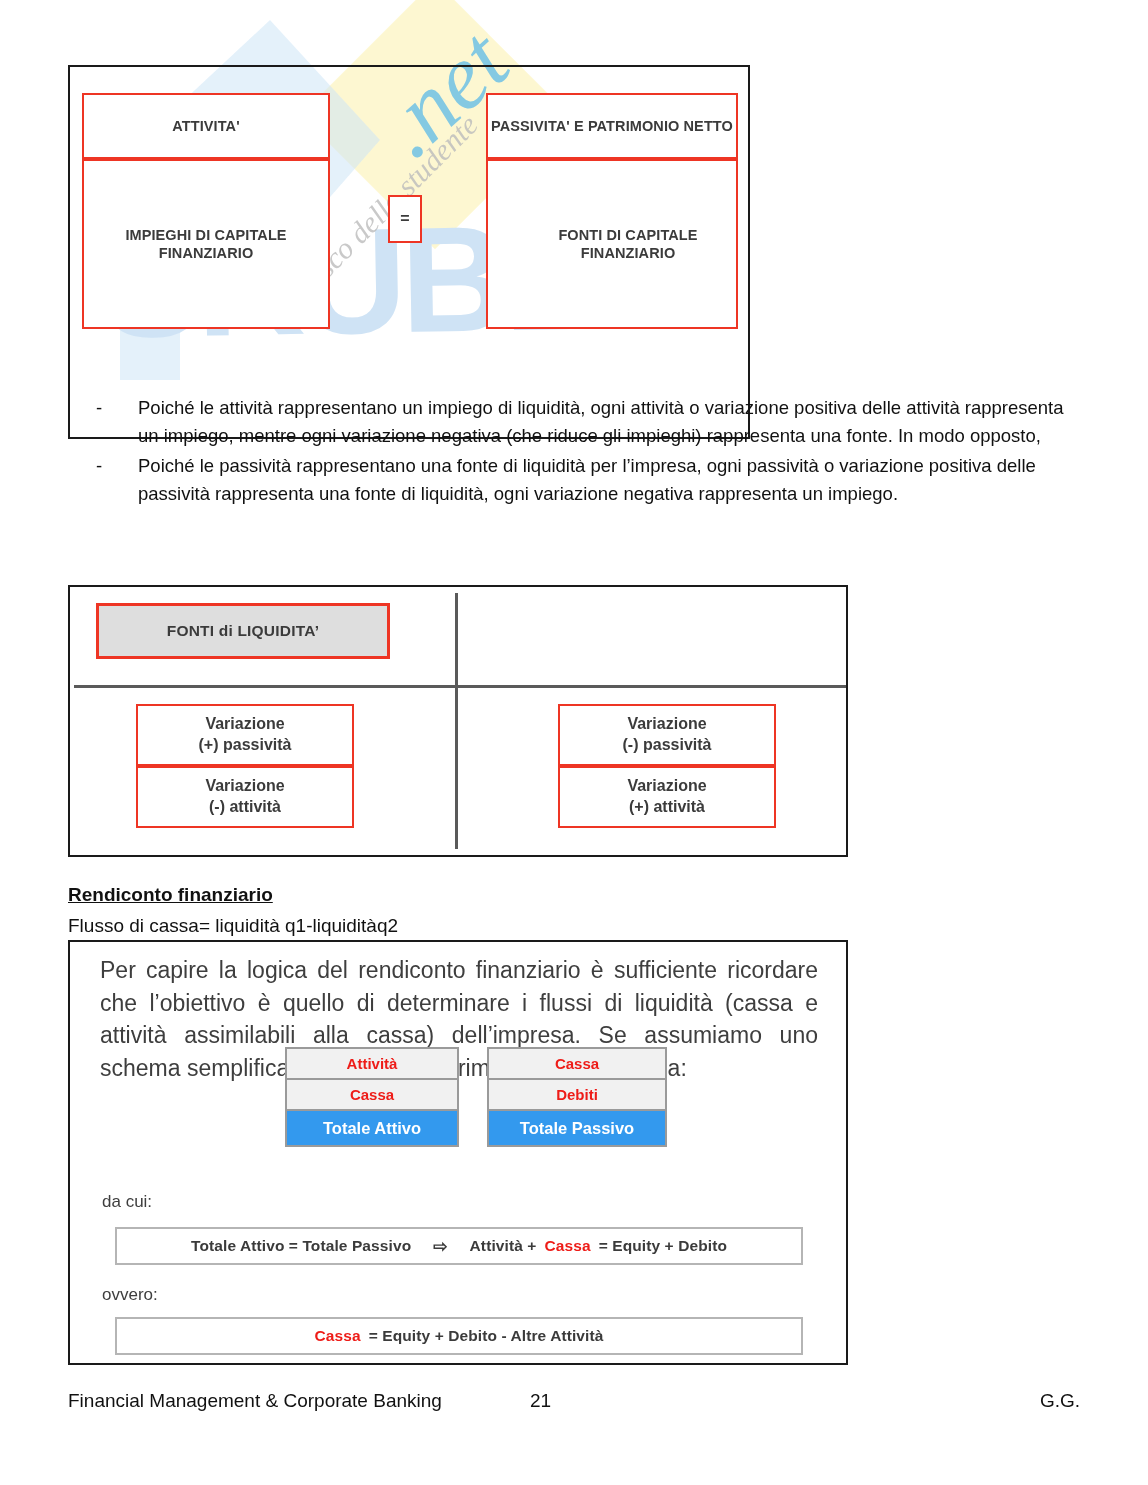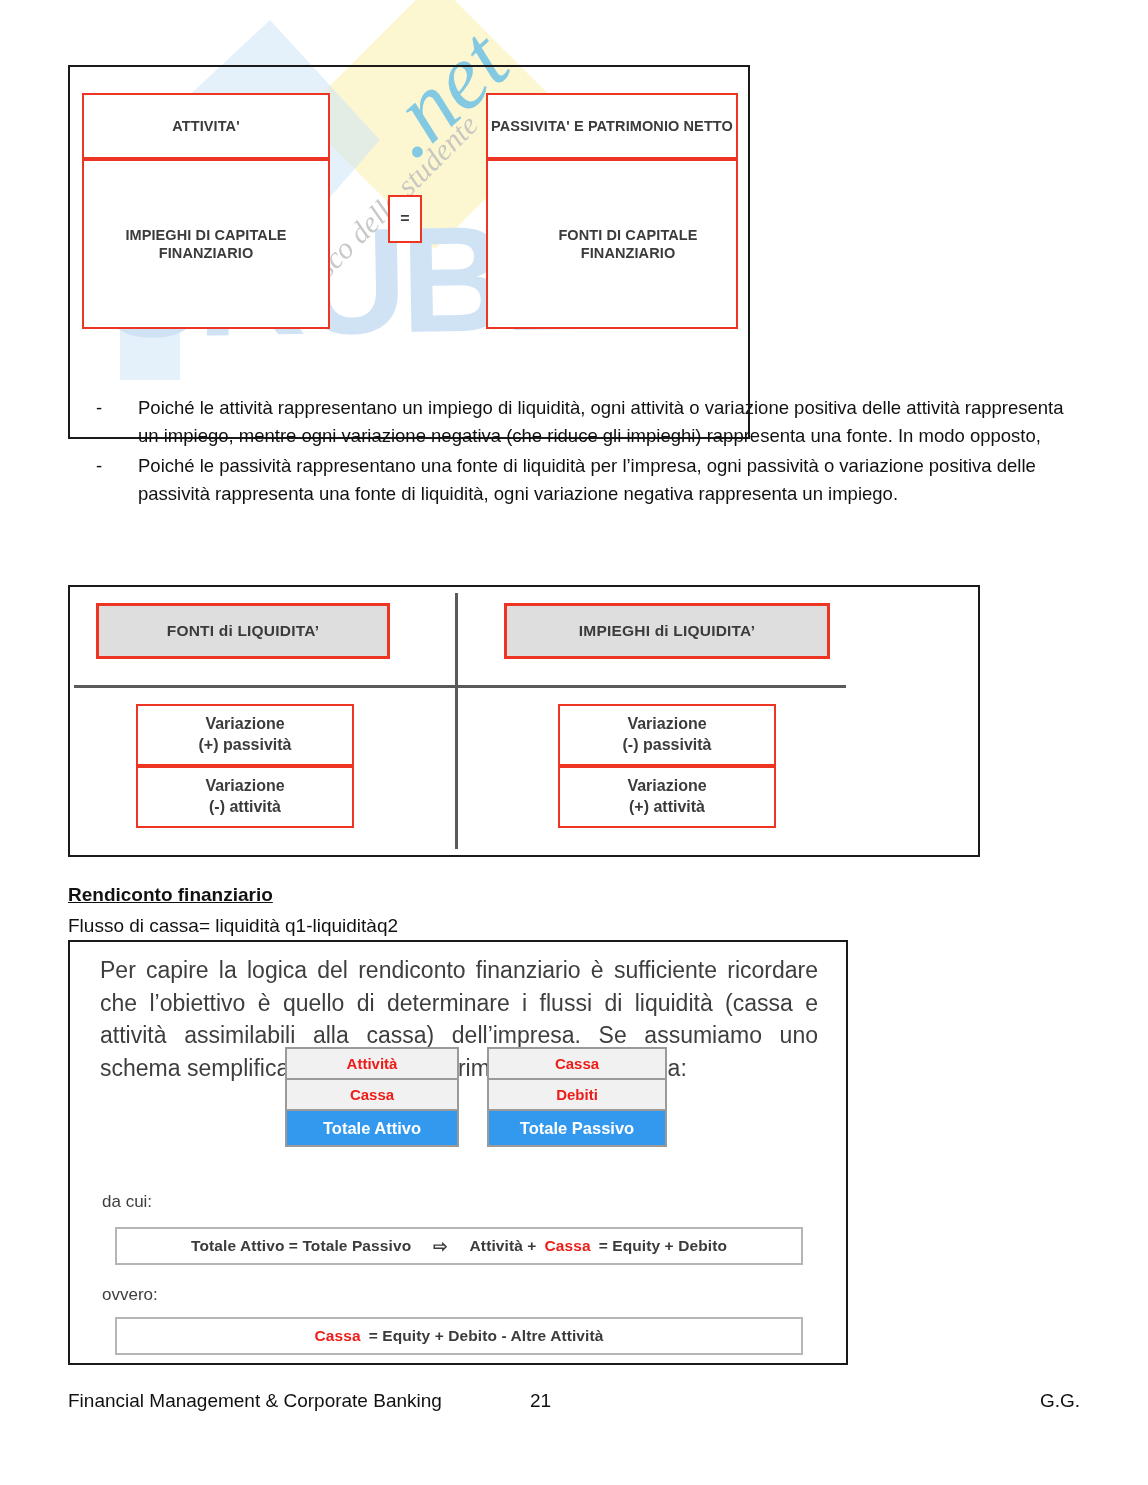--- a/index.html
+++ b/index.html
@@ -134,21 +134,21 @@
     flex: 0 0 42px;
     color: #111111;
   }
   #bullets .bullet-text { flex: 1 1 auto; text-align: left; }
 
   
   #diagram-flows {
     position: absolute;
     left: 68px;
     top: 585px;
-    width: 912px;
+    width: 780px;
     height: 272px;
     border: 2px solid #1a1a1a;
     box-sizing: border-box;
     background: transparent;
     z-index: 2;
   }
   #diagram-flows .vdivider {
     position: absolute;
     left: 385px;
     top: 6px;
@@ -343,21 +343,20 @@
     <span class="dash">-</span>
     <span class="bullet-text">Poiché le passività rappresentano una fonte di liquidità per l’impresa, ogni passività o variazione positiva delle passività rappresenta una fonte di liquidità, ogni variazione negativa rappresenta un impiego.</span>
   </div>
 </div>
 
 <div id="diagram-flows">
   <div class="vdivider"></div>
   <div class="hdivider"></div>
 
   <div class="head-box" id="head-fonti">FONTI di LIQUIDITA’</div>
-  <div class="head-box" id="head-impieghi">IMPIEGHI di LIQUIDITA’</div>
 
   <div class="var-box" id="var-fonti-1">
     <span>Variazione</span>
     <span>(+) passività</span>
   </div>
   <div class="var-box" id="var-fonti-2">
     <span>Variazione</span>
     <span>(-) attività</span>
   </div>
   <div class="var-box" id="var-impieghi-1">

